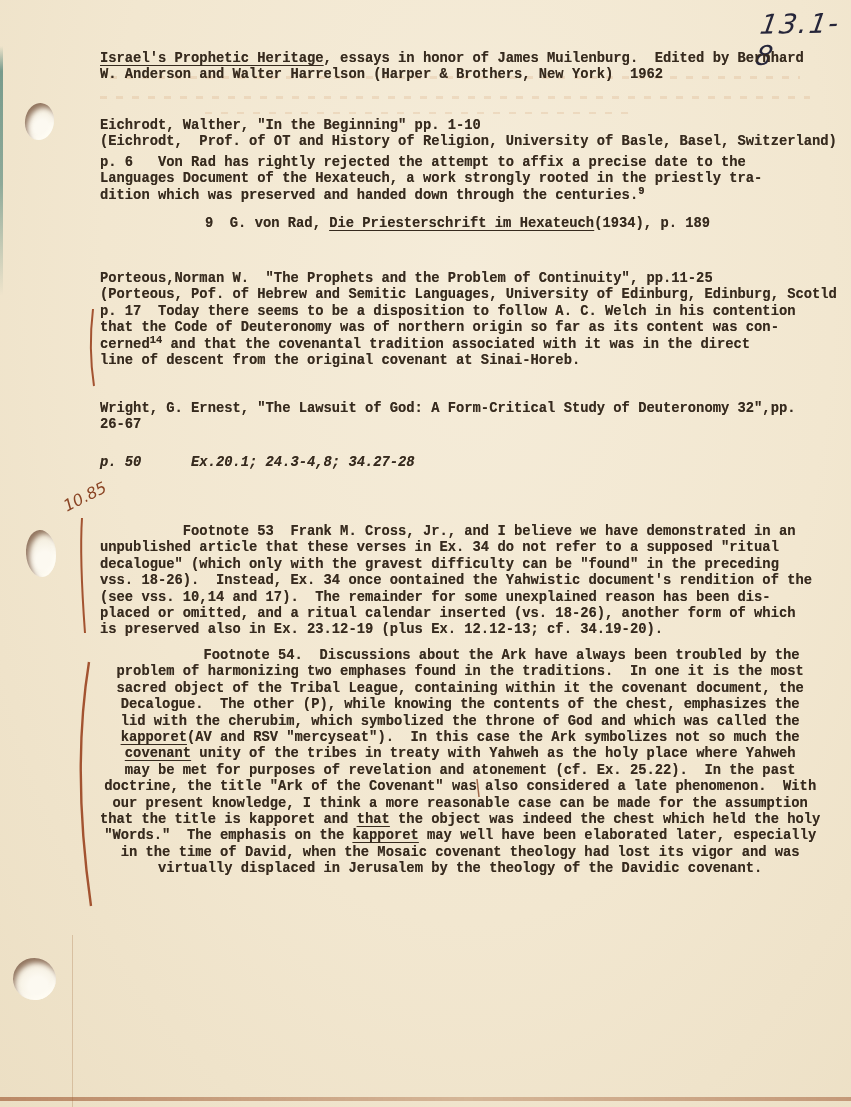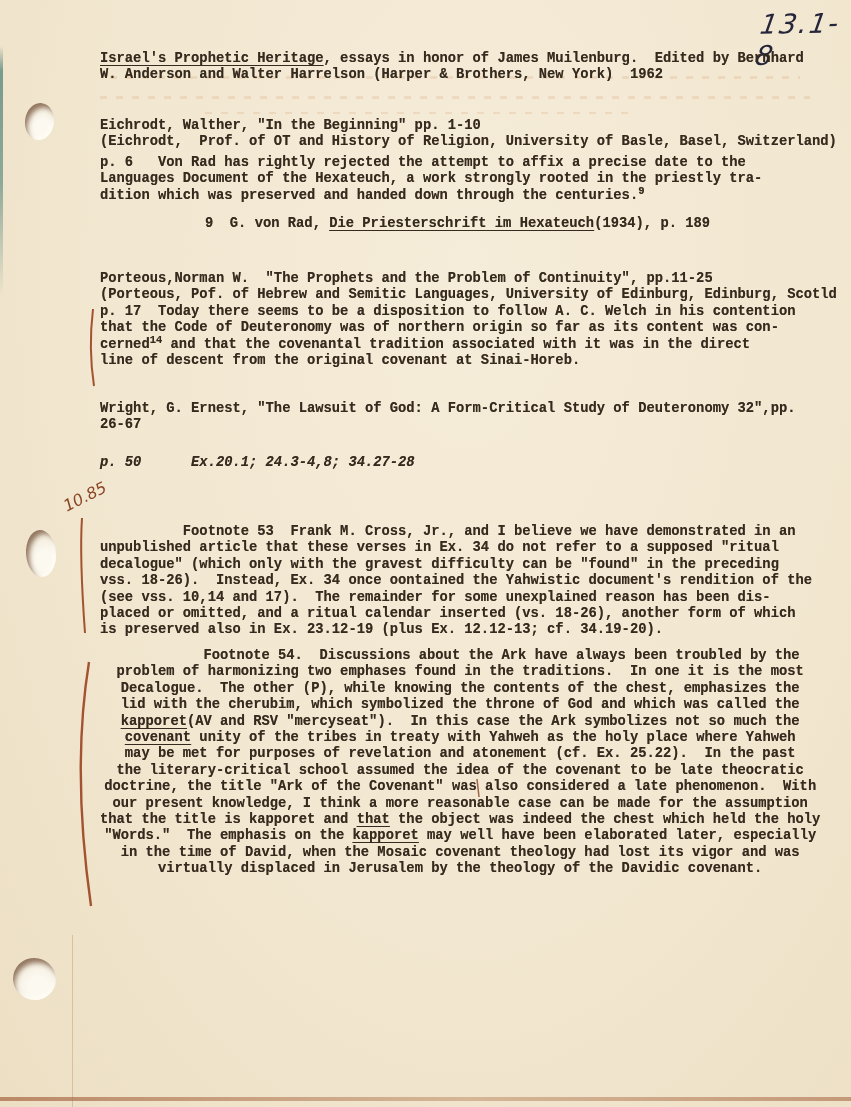--- a/index.html
+++ b/index.html
@@ -108,26 +108,26 @@
     <div class="tl">decalogue" (which only with the gravest difficulty can be "found" in the preceding</div>
     <div class="tl">vss. 18-26).  Instead, Ex. 34 once oontained the Yahwistic document's rendition of the</div>
     <div class="tl">(see vss. 10,14 and 17).  The remainder for some unexplained reason has been dis-</div>
     <div class="tl">placed or omitted, and a ritual calendar inserted (vs. 18-26), another form of which</div>
     <div class="tl">is preserved also in Ex. 23.12-19 (plus Ex. 12.12-13; cf. 34.19-20).</div>
   </div>
 
   <div class="blk" style="top:648px;text-align:center;">
     <div class="tl">          Footnote 54.  Discussions about the Ark have always been troubled by the</div>
     <div class="tl">problem of harmonizing two emphases found in the traditions.  In one it is the most</div>
+    <div class="tl">sacred object of the Tribal League, containing within it the covenant document, the</div>
     <div class="tl">Decalogue.  The other (P), while knowing the contents of the chest, emphasizes the</div>
     <div class="tl">lid with the cherubim, which symbolized the throne of God and which was called the</div>
     <div class="tl"><span class="u">kapporet</span><span>(AV and RSV "mercyseat").  In this case the Ark symbolizes not so much the</span></div>
     <div class="tl"><span class="u">covenant</span><span> unity of the tribes in treaty with Yahweh as the holy place where Yahweh</span></div>
     <div class="tl">may be met for purposes of revelation and atonement (cf. Ex. 25.22).  In the past</div>
-    <div class="tl">the literary-critical school assumed the idea of the covenant to be late theocratic</div>
     <div class="tl">doctrine, the title "Ark of the Covenant" was also considered a late phenomenon.  With</div>
     <div class="tl">our present knowledge, I think a more reasonable case can be made for the assumption</div>
     <div class="tl"><span>that the title is kapporet and </span><span class="u">that</span><span> the object was indeed the chest which held the holy</span></div>
     <div class="tl"><span>"Words."  The emphasis on the </span><span class="u">kapporet</span><span> may well have been elaborated later, especially</span></div>
     <div class="tl">in the time of David, when the Mosaic covenant theology had lost its vigor and was</div>
     <div class="tl">virtually displaced in Jerusalem by the theology of the Davidic covenant.</div>
   </div>
 
 </div>
 

